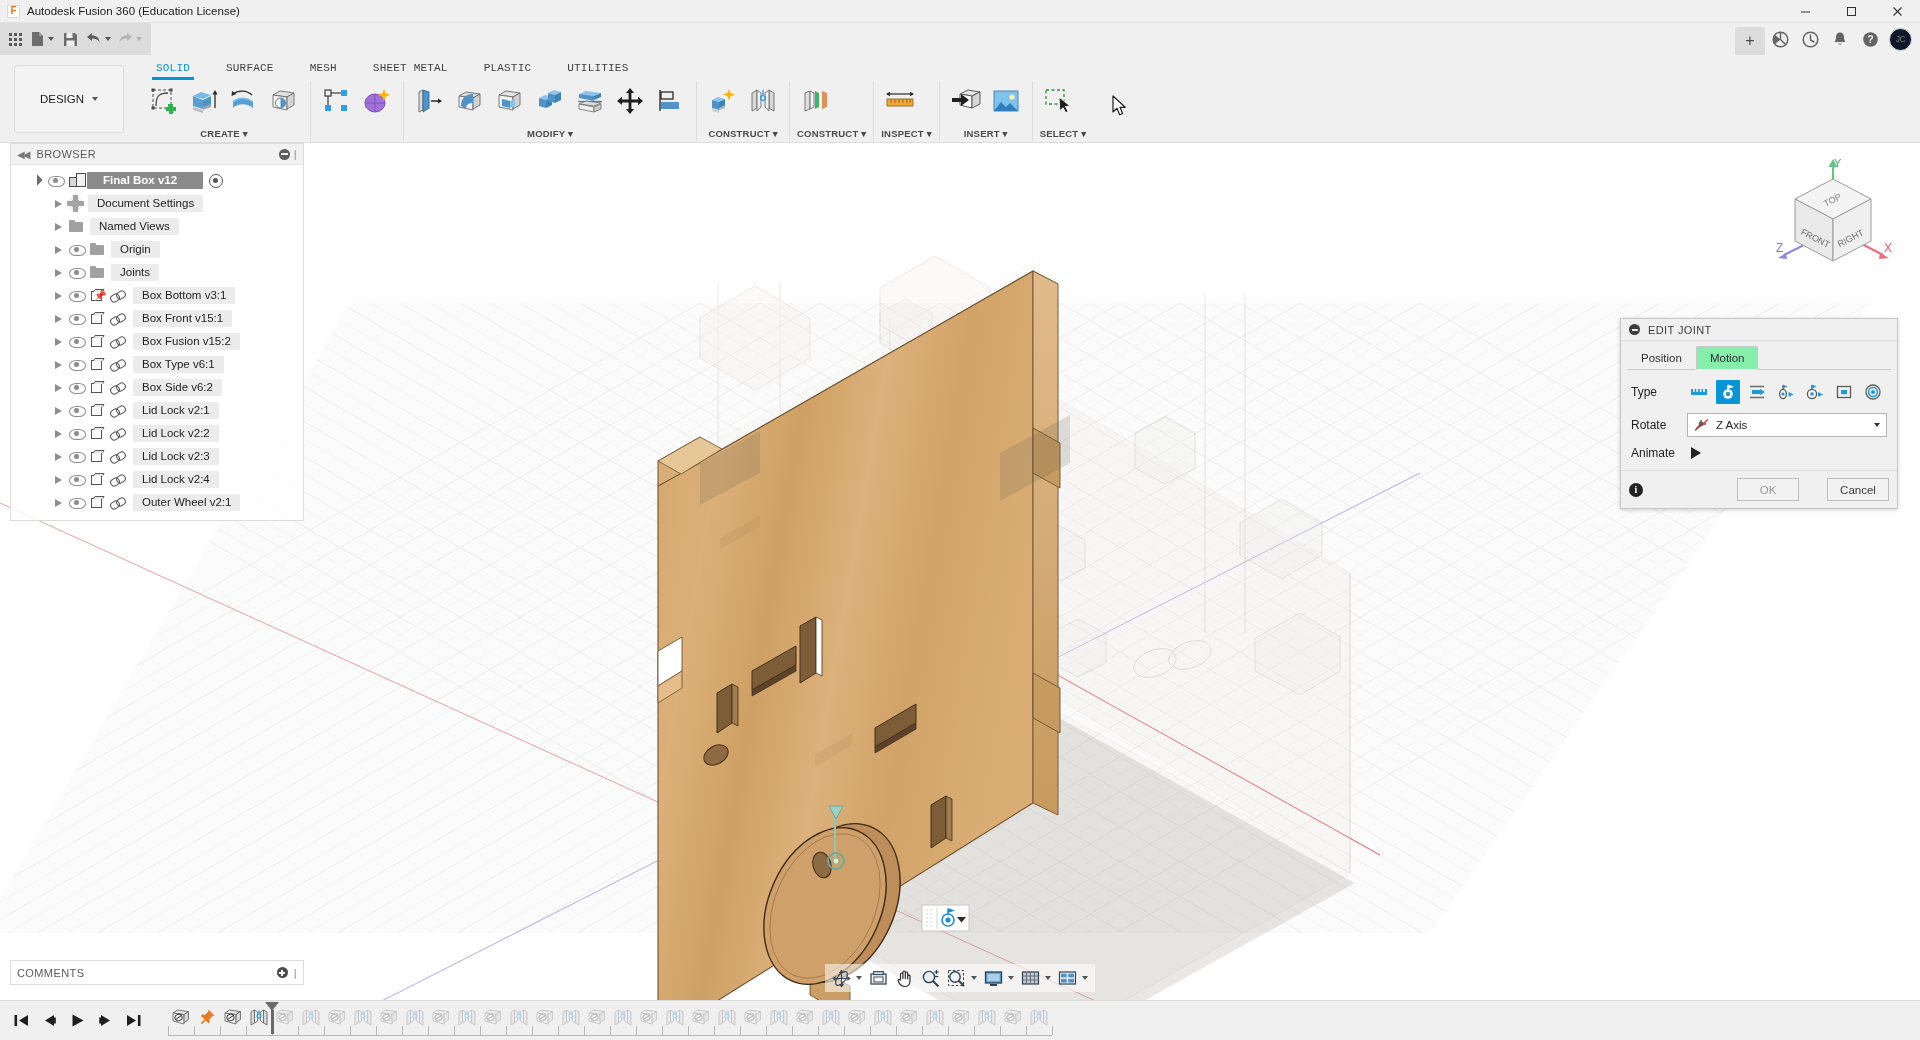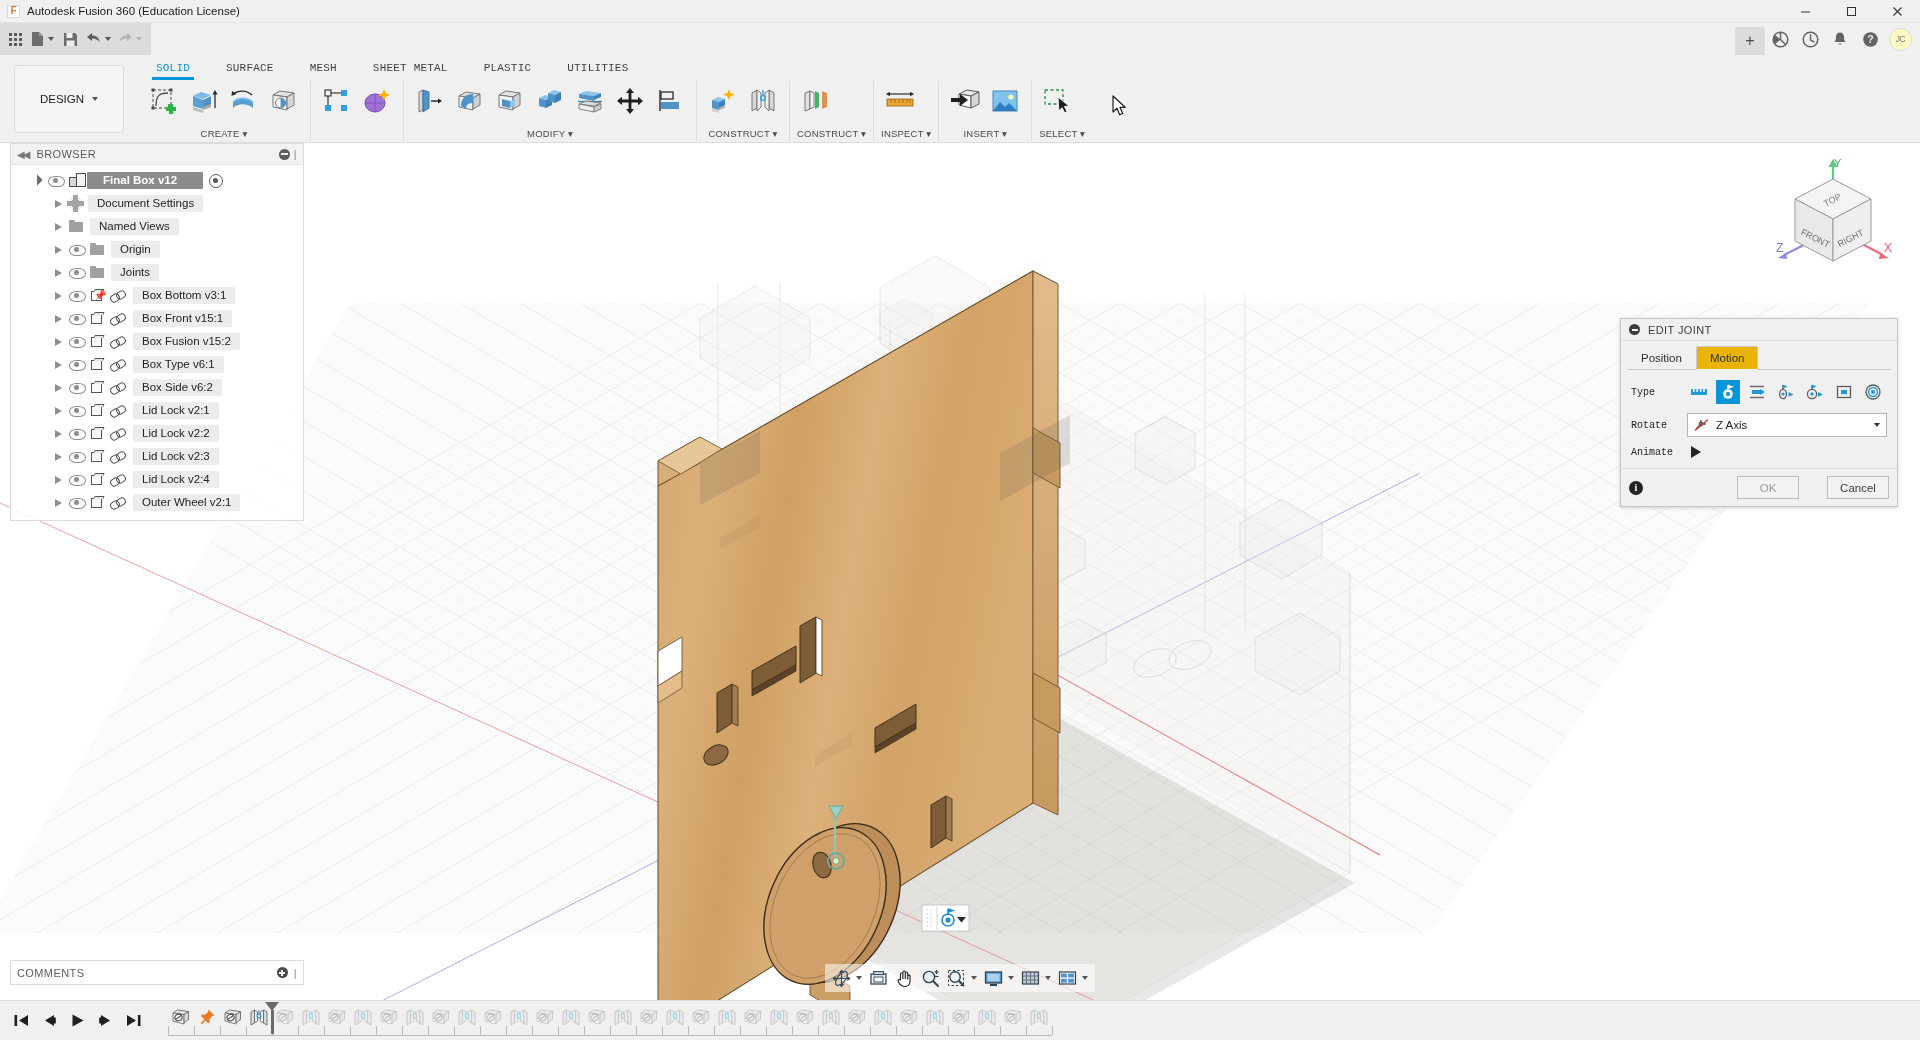--- a/index.html
+++ b/index.html
@@ -89,21 +89,21 @@
   .tr-btn {
     width: 30px; height: 32px; display: flex; align-items: center;
     justify-content: center; color: #5b5b5b;
   }
   .newtab {
     width: 30px; height: 28px; margin-top: 4px; background: #dcdcdc;
     display: flex; align-items: center; justify-content: center;
     font-size: 16px; color: #4a4a4a; border-radius: 3px 3px 0 0;
   }
   .avatar {
-    width: 23px; height: 23px; border-radius: 50%; background: #fef9c3;
+    width: 23px; height: 23px; border-radius: 50%; background: #0f172a;
     border: 1px solid #dadada; font-size: 8.5px; color: #777;
     display: flex; align-items: center; justify-content: center;
     letter-spacing: -0.5px; margin: 0 8px 0 4px;
   }
 
   
   .ribbon {
     position: absolute; top: 55px; left: 0; width: 1920px; height: 88px;
     background: #f0f0f0; border-bottom: 1px solid #dcdcdc;
   }
@@ -131,21 +131,21 @@
     border-right: 1px solid #dcdcdc; padding: 0 7px; height: 60px;
   }
   .group:last-child { border-right: none; }
   .grow { display: flex; align-items: flex-start; gap: 2px; height: 42px; }
   .gbtn {
     width: 38px; height: 40px; display: flex; align-items: center;
     justify-content: center; position: relative;
   }
   .glabel {
     font-size: 9.5px; color: #4a4a4a; text-align: center; height: 14px;
-    line-height: 14px; letter-spacing: .2px;
+    line-height: 14px; letter-spacing: .2px; font-weight: bold;
   }
 
   
   .browser {
     position: absolute; left: 10px; top: 143px; width: 294px;
     background: rgba(255,255,255,0.82);
     border: 1px solid #dcdcdc;
     font-size: 11.5px;
   }
   .browser-hdr {
@@ -324,27 +324,27 @@
   .dlg-min:after {
     content: ''; position: absolute; left: 2.5px; top: 5px; width: 6px;
     height: 1.6px; background: #f0f0f0;
   }
   .dlg-tabs { display: flex; padding: 5px 6px 0 6px; background: #f0f0f0; }
   .dlg-tab {
     padding: 5px 13px 5px; font-size: 11.5px; color: #2f2f2f;
     border: 1px solid transparent; border-bottom: 1px solid #c9c9c9;
   }
   .dlg-tab.active {
-    background: #eab308; border: 1px solid #c9c9c9; border-bottom: 1px solid #fafafa;
+    background: #86efac; border: 1px solid #c9c9c9; border-bottom: 1px solid #fafafa;
     border-radius: 2px 2px 0 0;
   }
   .dlg-tabfill { flex: 1; border-bottom: 1px solid #c9c9c9; }
   .dlg-body { padding: 10px 10px 6px 10px; }
   .row { display: flex; align-items: center; margin-bottom: 9px; }
-  .row-lbl { width: 56px; font-size: 10px; color: #232323; font-family: Liberation Mono, monospace; }
+  .row-lbl { width: 56px; font-size: 12px; color: #232323; }
   .type-icons { display: flex; align-items: center; gap: 5px; }
   .ti {
     width: 24px; height: 24px; display: flex; align-items: center;
     justify-content: center; border-radius: 1px;
   }
   .ti.sel { background: #0696d7; }
   .select {
     flex: 1; height: 24px; background: #fff; border: 1px solid #b4b4b4;
     display: flex; align-items: center; padding: 0 6px; gap: 6px;
     position: relative;

